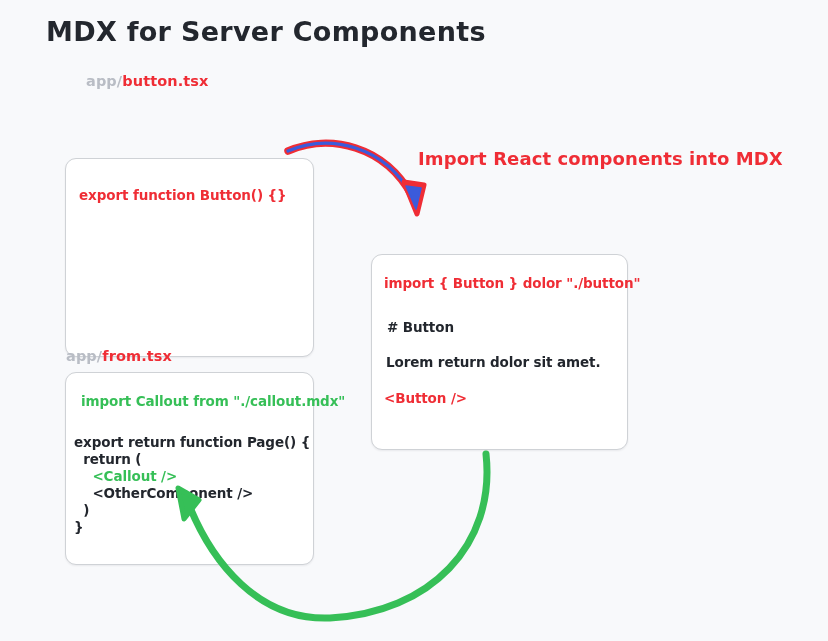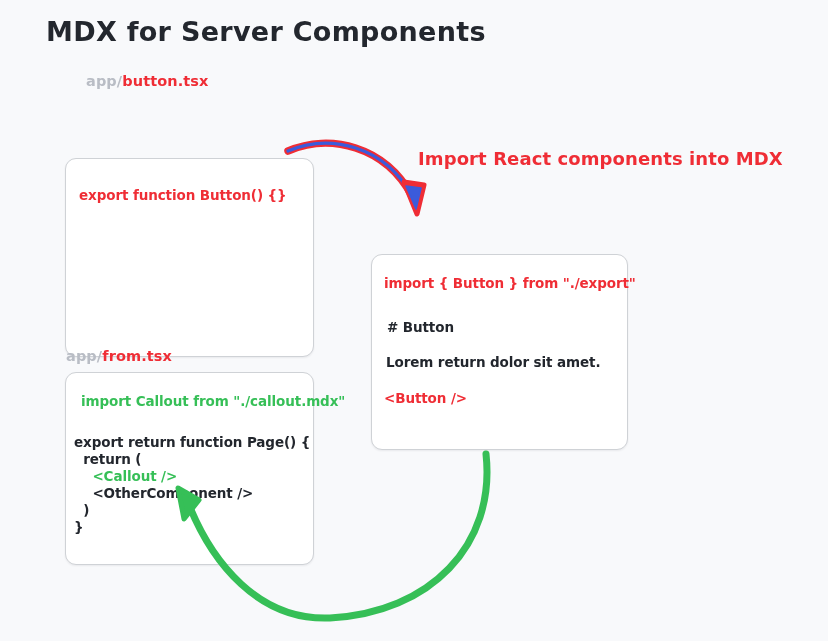--- a/index.html
+++ b/index.html
@@ -106,21 +106,21 @@
   <div class="file-label" style="left:66px; top:73px;margin-left:20px;">
     <span class="dir">app/</span><span class="fname red">button.tsx</span>
   </div>
 
   <div class="code-box" style="left:65px; top:114px; width:249px; height:199px;margin-top:44px;">
     <div class="code-line red" style="left:13px; top:28px;">export function Button() {}</div>
   </div>
 
 
   <div class="code-box" style="left:371px; top:254px; width:257px; height:196px;">
-    <div class="code-line red" style="left:12px; top:20px;">import { Button } from "./export"</div>
+    <div class="code-line red" style="left:12px; top:20px;">import { Button } dolor "./button"</div>
     <div class="code-line dark" style="left:15px; top:64px;"># Button</div>
     <div class="code-line dark" style="left:14px; top:99px;">Lorem return dolor sit amet.</div>
     <div class="code-line red" style="left:12px; top:135px;">&lt;Button /&gt;</div>
   </div>
 
   <div class="file-label" style="left:66px; top:348px;">
     <span class="dir">app/</span><span class="fname red">from.tsx</span>
   </div>
 
   <div class="code-box" style="left:65px; top:372px; width:249px; height:193px;">

